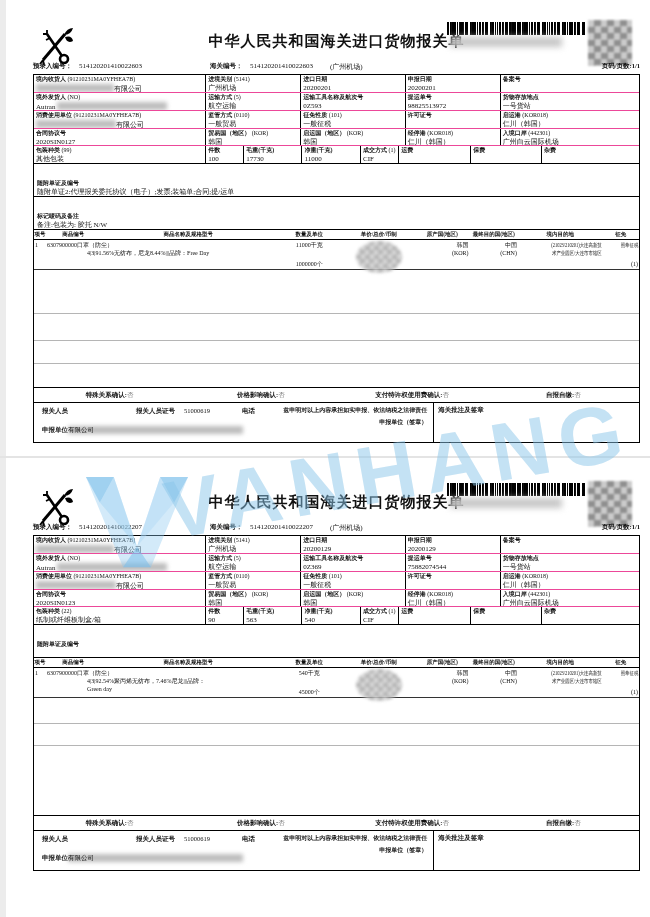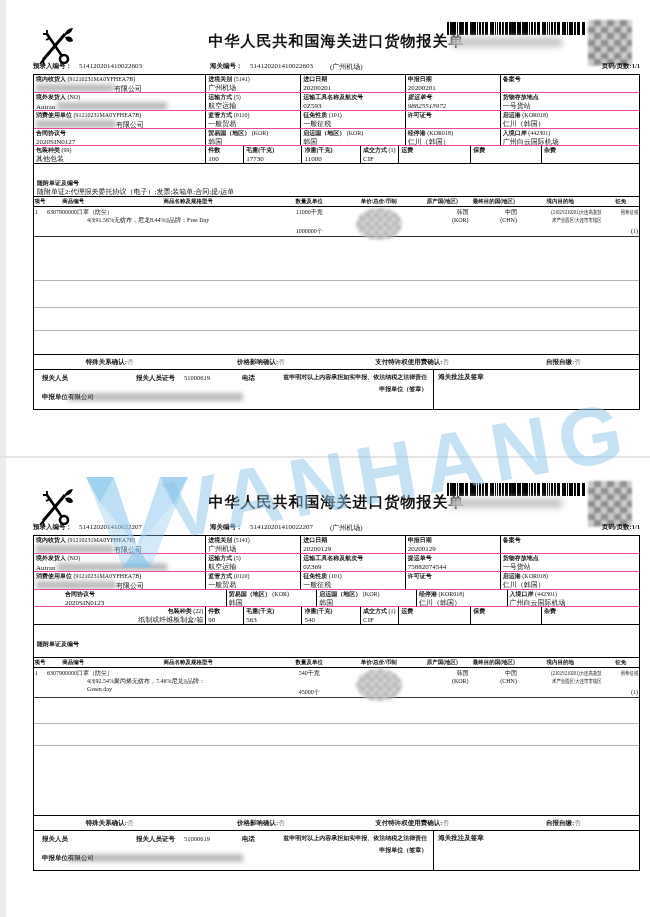--- a/index.html
+++ b/index.html
@@ -132,21 +132,21 @@
             <div class="val"><span>Autran</span> <span class="blur-b" style="width: 110px;"></span></div>
           </div>
           <div class="cell" style="width: 15.7%;">
             <div class="lbl"><b>运输方式</b> <span class="code">(5)</span></div>
             <div class="val"><span>航空运输</span></div>
           </div>
           <div class="cell" style="width: 17.3%;">
             <div class="lbl"><b>运输工具名称及航次号</b></div>
             <div class="val"><span>0Z593</span></div>
           </div>
-          <div class="cell" style="width: 15.7%; font-style: italic;">
+          <div class="cell" style="width: 15.7%;">
             <div class="lbl"><b>提运单号</b></div>
             <div class="val"><span>98825513972</span></div>
           </div>
           <div class="cell" style="width: 23%;">
             <div class="lbl"><b>货物存放地点</b></div>
             <div class="val"><span>一号货站</span></div>
           </div>
         </div>
         <div class="irow" style="height: 18px;">
           <div class="cell" style="width: 28.3%;">
@@ -222,20 +222,24 @@
             <div class="val"><span></span></div>
           </div>
           <div class="cell" style="width: 16.2%;">
             <div class="lbl"><b>杂费</b></div>
             <div class="val"><span></span></div>
           </div>
         </div>
         <div class="fullrow" style="height: 17px;">
           <div class="lbl"><b>随附单证及编号</b></div>
           <div class="val"><span>随附单证2:代理报关委托协议（电子）;发票;装箱单;合同;提/运单</span></div>
+        </div>
+        <div class="fullrow" style="height: 33px;">
+          <div class="lbl"><b>标记唛码及备注</b></div>
+          <div class="val"><span>备注:包装为: 胶托 N/W</span></div>
         </div>
         <div class="ghead" style="height: 11px;">
           <div class="gh" style="width: 2%;">项号</div>
           <div class="gh" style="width: 9%;">商品编号</div>
           <div class="gh" style="width: 29%;">商品名称及规格型号</div>
           <div class="gh" style="width: 11%;">数量及单位</div>
           <div class="gh" style="width: 12%;">单价/总价/币制</div>
           <div class="gh" style="width: 9%;">原产国(地区)</div>
           <div class="gh" style="width: 8%;">最终目的国(地区)</div>
           <div class="gh" style="width: 14%;">境内目的地</div>
@@ -386,21 +390,21 @@
           <div class="cell" style="width: 15.7%;">
             <div class="lbl"><b>许可证号</b></div>
             <div class="val"><span></span></div>
           </div>
           <div class="cell" style="width: 23%;">
             <div class="lbl"><b>启运港</b> <span class="code">(KOR018)</span></div>
             <div class="val"><span>仁川（韩国）</span></div>
           </div>
         </div>
         <div class="irow" style="height: 17px;">
-          <div class="cell" style="width: 28.3%; margin-left: 29px;">
+          <div class="cell" style="width: 28.3%;">
             <div class="lbl"><b>合同协议号</b></div>
             <div class="val"><span>2020SIN0123</span></div>
           </div>
           <div class="cell" style="width: 15.7%;">
             <div class="lbl"><b>贸易国（地区）</b> <span class="code">(KOR)</span></div>
             <div class="val"><span>韩国</span></div>
           </div>
           <div class="cell" style="width: 17.3%;">
             <div class="lbl"><b>启运国（地区）</b> <span class="code">(KOR)</span></div>
             <div class="val"><span>韩国</span></div>
@@ -408,21 +412,21 @@
           <div class="cell" style="width: 15.7%;">
             <div class="lbl"><b>经停港</b> <span class="code">(KOR018)</span></div>
             <div class="val"><span>仁川（韩国）</span></div>
           </div>
           <div class="cell" style="width: 23%;">
             <div class="lbl"><b>入境口岸</b> <span class="code">(442301)</span></div>
             <div class="val"><span>广州白云国际机场</span></div>
           </div>
         </div>
         <div class="irow" style="height: 18px;">
-          <div class="cell" style="width: 28.3%; text-align: right;">
+          <div class="cell" style="width: 28.3%;">
             <div class="lbl"><b>包装种类</b> <span class="code">(22)</span></div>
             <div class="val"><span>纸制或纤维板制盒/箱</span></div>
           </div>
           <div class="cell" style="width: 6.3%;">
             <div class="lbl"><b>件数</b></div>
             <div class="val"><span>90</span></div>
           </div>
           <div class="cell" style="width: 9.6%;">
             <div class="lbl"><b>毛重(千克)</b></div>
             <div class="val"><span>563</span></div>

